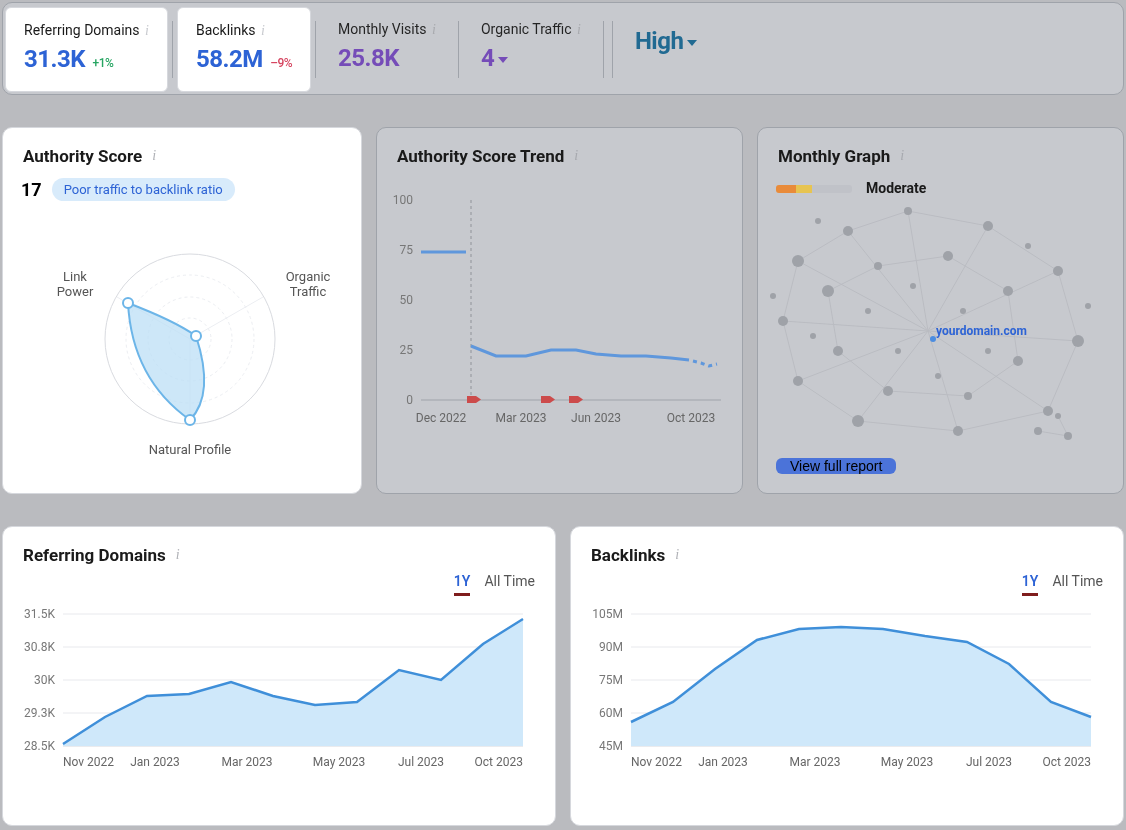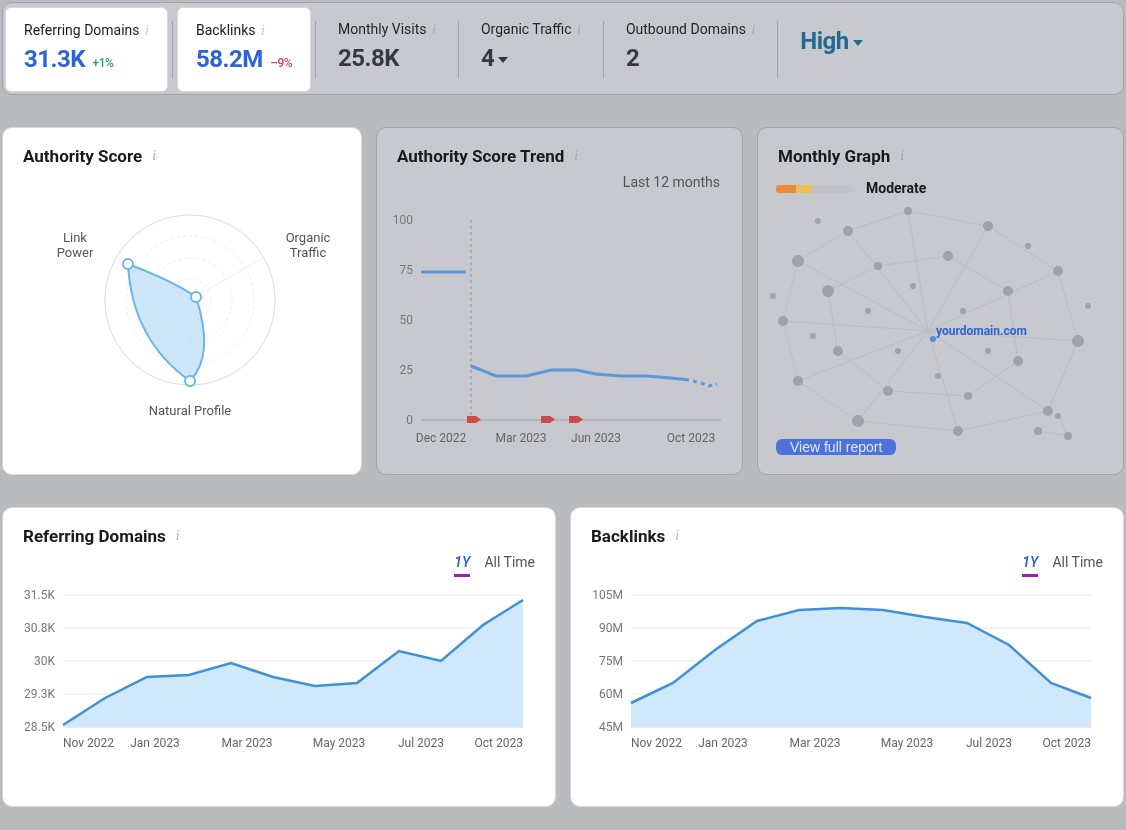--- a/index.html
+++ b/index.html
@@ -6,42 +6,42 @@
 *{box-sizing:border-box;}
 .overlay-grey{filter:grayscale(0.25) opacity(0.95);}
 .top-bar{display:flex;padding:4px 2px 2px 2px;border:1px solid #9fa3aa;border-radius:10px;background:#c7c9ce;margin:2px;}
 .stat-card{padding:14px 18px 18px 18px;min-width:120px;border-radius:6px;}
 .stat-card.active{background:#fff;border:1px solid #d6d8dd;}
 .divider{width:1px;background:#9fa3aa;margin:14px 4px;}
 .stat-label{font-size:14px;color:#1a1a1a;font-weight:400;white-space:nowrap;}
 .info-icon{color:#b0b2b7;font-style:italic;font-family:Georgia,serif;font-size:14px;cursor:pointer;display:inline-block;margin-left:2px;}
 .active .info-icon{color:#c9cbd0;}
 .stat-val{font-size:24px;font-weight:700;margin-top:6px;color:#2d63d5;letter-spacing:-0.5px;}
-.stat-val.dim{color:#0f172a;opacity:.85;}
+.stat-val.dim{color:#6d28d9;opacity:.85;}
 .stat-val.red{color:#0369a1;}
 .chg-up{font-size:12px;font-weight:500;color:#26a562;margin-left:2px;}
 .chg-down{font-size:12px;font-weight:500;color:#d64560;margin-left:2px;}
 .chev{display:inline-block;width:0;height:0;border-left:5px solid transparent;border-right:5px solid transparent;border-top:6px solid currentColor;vertical-align:middle;margin-left:4px;}
 .grid{display:flex;gap:14px;padding:10px 2px 2px 2px;}
 .panel{background:#fff;border:1px solid #d6d8dd;border-radius:10px;flex:1;margin-top:20px;}
 .panel.dim{background:#c7c9ce;border-color:#9fa3aa;}
 .panel-head{display:flex;align-items:center;gap:8px;padding:18px 20px 4px 20px;}
 .panel-title{font-size:17px;font-weight:700;color:#1a1a1a;}
 .row2{display:flex;gap:14px;padding:10px 2px 2px 2px;}
 .row2 .panel{height:300px;}
 .range-tabs{display:flex;gap:14px;justify-content:flex-end;padding:4px 20px 8px 0;}
 .range-tab{font-size:14px;color:#555;cursor:pointer;padding-bottom:4px;}
-.range-tab.sel{color:#2d63d5;border-bottom:3px solid #a21caf;font-weight:600;font-style:italic;}
+.range-tab.sel{color:#2d63d5;border-bottom:3px solid #7f1d1d;font-weight:600;}
 .binfo{color:#a7a9af;}
 .as-row{display:flex;align-items:center;gap:10px;padding:8px 18px;}
 .as-num{font-size:18px;font-weight:700;}
 .as-badge{background:#d8ebfb;color:#2d63d5;font-size:13px;padding:4px 12px;border-radius:12px;}
 .radar-wrap{display:flex;justify-content:center;padding:10px 0 14px 15px;}
 .nl{font-size:13px;color:#555;}
-.view-btn{background:#4b73d9;color:#e5e5e5;border:none;padding:0 14px;border-radius:6px;font-size:14px;cursor:pointer;}
+.view-btn{background:#4b73d9;color:#000000;border:none;padding:0 14px;border-radius:6px;font-size:14px;cursor:pointer;}
 .netq{font-size:14px;font-weight:700;color:#1a1a1a;}
 .netbar{display:inline-block;height:8px;width:76px;border-radius:3px;background:#c0c2c8;position:relative;overflow:hidden;margin-right:10px;vertical-align:middle;}
 .netbar::before{content:"";position:absolute;left:0;top:0;bottom:0;width:26%;background:#e98b3a;}
 .netbar::after{content:"";position:absolute;left:26%;top:0;bottom:0;width:22%;background:#e7c451;}
 svg text{font-family:inherit;}
 </style>
 </head>
 <body>
 
 <div class="top-bar">
@@ -58,36 +58,36 @@
   <div class="stat-card overlay-grey">
     <div class="stat-label"><span>Monthly Visits</span> <span class="info-icon binfo">i</span></div>
     <div class="stat-val dim">25.8K</div>
   </div>
   <div class="divider"></div>
   <div class="stat-card overlay-grey">
     <div class="stat-label"><span>Organic Traffic</span> <span class="info-icon binfo">i</span></div>
     <div class="stat-val dim"><span>4</span><span class="chev"></span></div>
   </div>
   <div class="divider"></div>
-  <div class="stat-card overlay-grey">
-    <div class="stat-label"><span>Outbound Domains</span> <span class="info-icon binfo">i</span></div>
-    <div class="stat-val dim">2</div>
-  </div>
   <div class="divider"></div>
   <div class="stat-card overlay-grey" style="flex:1">
     <div class="stat-val red"><span>High</span><span class="chev"></span></div>
   </div>
 </div>
 
 <div class="grid">
 
   <div class="panel" style="flex:0 0 360px">
     <div class="panel-head">
       <span class="panel-title">Authority Score</span>
       <span class="info-icon">i</span>
+    </div>
+    <div class="as-row">
+      <span class="as-num">17</span>
+      <span class="as-badge">Poor traffic to backlink ratio</span>
     </div>
     <div class="radar-wrap">
       <svg width="320" height="260" viewBox="0 0 320 260">
         <g transform="translate(160,120)">
           <circle r="85" fill="none" stroke="#d9dbe0"></circle>
           <circle r="64" fill="none" stroke="#eceef2" stroke-dasharray="3 3"></circle>
           <circle r="42" fill="none" stroke="#eceef2" stroke-dasharray="3 3"></circle>
           <circle r="21" fill="none" stroke="#eceef2" stroke-dasharray="3 3"></circle>
           <line x1="0" y1="0" x2="-73" y2="-42" stroke="#eceef2"></line>
           <line x1="0" y1="0" x2="73" y2="-42" stroke="#eceef2"></line>
@@ -105,21 +105,20 @@
         <text x="160" y="235" class="nl" font-size="13" fill="#555" text-anchor="middle">Natural Profile</text>
       </svg>
     </div>
   </div>
 
   <div class="panel dim" style="flex:1">
     <div class="panel-head">
       <span class="panel-title">Authority Score Trend</span>
       <span class="info-icon binfo">i</span>
     </div>
-    <div style="text-align:right;padding:4px 22px 0 0;font-size:14px;color:#555"><span>Last 12 months</span></div>
     <svg width="360" height="280" viewBox="0 0 360 280">
       <g transform="translate(44,30)">
         <text x="-8" y="4" text-anchor="end" font-size="12" fill="#777">100</text>
         <text x="-8" y="54" text-anchor="end" font-size="12" fill="#777">75</text>
         <text x="-8" y="104" text-anchor="end" font-size="12" fill="#777">50</text>
         <text x="-8" y="154" text-anchor="end" font-size="12" fill="#777">25</text>
         <text x="-8" y="204" text-anchor="end" font-size="12" fill="#777">0</text>
         <line x1="0" y1="200" x2="300" y2="200" stroke="#9fa3aa"></line>
 
         <line x1="50" y1="0" x2="50" y2="200" stroke="#909399" stroke-dasharray="3 3"></line>

